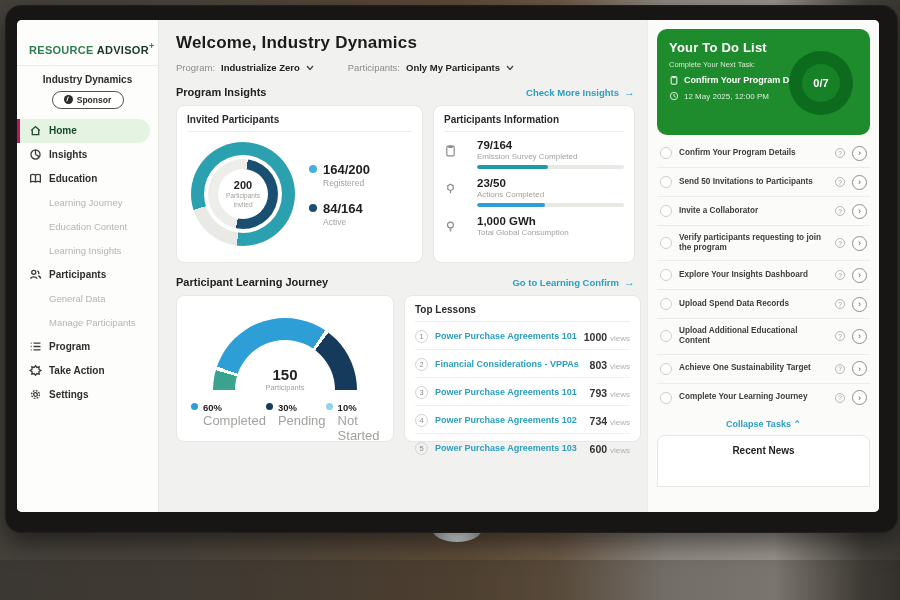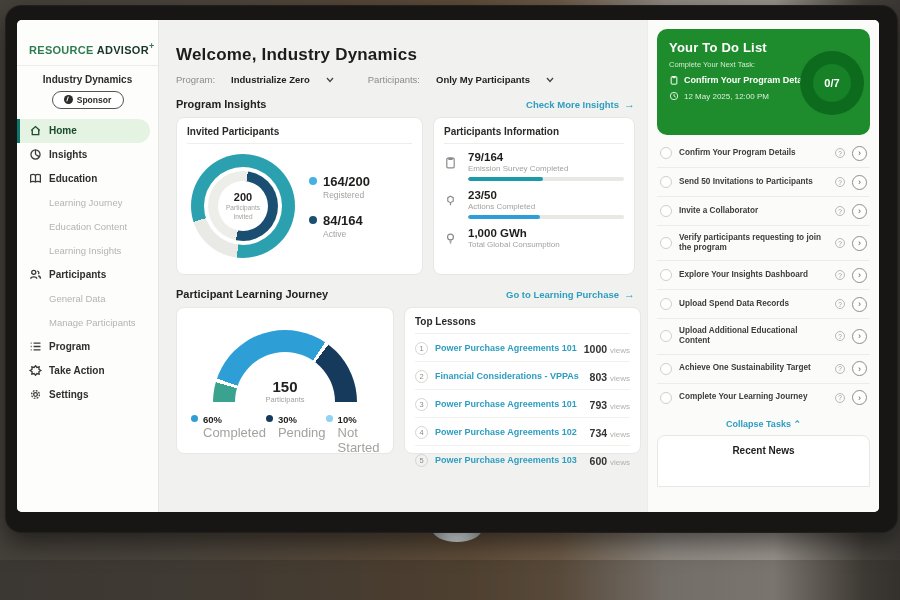--- a/index.html
+++ b/index.html
@@ -24,29 +24,29 @@
   .logo .brand1 { color:#2e7d4f; } .logo .brand2 { color:#17372b; } .logo .plus { color:#2e7d4f; font-size:9px; vertical-align:super; }
   .side-div { border-top:1px solid #ececea; margin:9px 0 8px; }
   .org-name { text-align:center; font-size:10px; font-weight:bold; color:#2c2c2a; }
   .sponsor-pill { margin:6px auto 10px; width:72px; height:18px; border:1px solid #55554f; border-radius:10px;
     display:flex; align-items:center; justify-content:center; gap:4px; font-size:8.5px; font-weight:bold; color:#2c2c2a; background:#fff; cursor:pointer; }
   .sponsor-dot { width:9px; height:9px; border-radius:50%; background:#2c2c2a; position:relative; }
   .sponsor-dot::after{ content:""; position:absolute; left:3px; top:2px; width:3px; height:5px; border-left:1px solid #fff; transform:rotate(18deg); }
   .nav { display:flex; flex-direction:column; }
   .nav-item { display:flex; align-items:center; gap:7px; padding:5px 12px; font-size:10px; font-weight:bold; color:#2e2e2c; cursor:pointer; min-height:24px; }
   .nav-item.sub { padding-left:32px; color:#b4b4b0; font-weight:normal; font-size:9.5px; }
-  .nav-item.active { background:#e5f3e3; border-left:3px solid #0f766e; padding-left:9px; border-radius:0 12px 12px 0; margin-right:8px; color:#174a2c; }
+  .nav-item.active { background:#e5f3e3; border-left:3px solid #be185d; padding-left:9px; border-radius:0 12px 12px 0; margin-right:8px; color:#174a2c; }
   .nav-ic { width:13px; height:13px; flex-shrink:0; display:block; }
   .nav-ic svg { display:block; }
 
   
-  .main { flex:1; padding:25px 12px 0 17px; min-width:0; }
+  .main { flex:1; padding:13px 12px 0 17px; min-width:0; }
   .welcome { font-size:17px; font-weight:bold; color:#1c1c1a; letter-spacing:.2px; }
   .filters { display:flex; gap:34px; margin-top:9px; align-items:center; }
-  .filter { display:flex; gap:16px; align-items:center; font-size:9.5px; cursor:pointer; }
+  .filter { display:flex; gap:6px; align-items:center; font-size:9.5px; cursor:pointer; }
   .filter .flabel { color:#8c8c88; }
   .filter .fvalue { font-weight:bold; color:#222; }
   .chev { width:8px; height:6px; }
   .sec-head { display:flex; justify-content:space-between; align-items:center; margin-top:13px; }
   .sec-title { font-size:11px; font-weight:bold; color:#222; }
   .sec-link { font-size:9.5px; font-weight:bold; color:#2d9ec0; cursor:pointer; display:flex; align-items:center; gap:5px; }
   .cards-row { display:flex; gap:10px; margin-top:7px; }
   .card { background:#fff; border:1px solid #e7e7e4; border-radius:8px; padding:8px 10px; }
   .card-title { font-size:10px; font-weight:bold; color:#2a2a28; padding-bottom:6px; border-bottom:1px solid #eeeeec; }
 
@@ -65,21 +65,21 @@
   .donut-lab { font-size:6.5px; color:#a2a29e; margin-top:1px; width:44px; line-height:1.25; }
   .legend-col { display:flex; flex-direction:column; gap:13px; }
   .leg-item { display:flex; gap:6px; align-items:flex-start; }
   .leg-dot { width:8px; height:8px; border-radius:50%; margin-top:3px; flex-shrink:0; }
   .leg-val { font-size:13px; font-weight:bold; color:#1e1e1c; }
   .leg-lab { font-size:8.5px; color:#a2a29e; margin-top:1px; }
 
   
   .card-pinfo { flex:1; height:158px; }
   .pinfo-body { padding-top:7px; display:flex; flex-direction:column; gap:8px; }
-  .stat { display:flex; gap:11px; }
+  .stat { display:flex; gap:20px; }
   .stat-ic { width:13px; height:13px; margin-top:4px; flex-shrink:0; }
   .stat-main { flex:1; }
   .stat-val { font-size:11.5px; font-weight:bold; color:#1e1e1c; }
   .stat-lab { font-size:8px; color:#a2a29e; margin-top:1px; }
   .pbar { margin-top:4px; height:4px; border-radius:2px; background:#e8e8e5; overflow:hidden; }
   .pbar-fill { height:100%; border-radius:2px; }
 
   
   .card-edu { width:218px; height:147px; }
   .gauge-wrap { position:relative; width:144px; height:72px; margin:14px auto 0; }
@@ -106,21 +106,21 @@
   .views-num { font-size:10.5px; font-weight:bold; color:#333; }
   .views-suffix { font-size:8px; color:#b0b0ac; margin-left:3px; }
 
   
   .rpanel { width:232px; background:#fbfbfa; border-left:1px solid #ececea; padding:9px 9px 0; flex-shrink:0; display:flex; flex-direction:column; }
   .todo-card { background:#1e8c2d; border-radius:10px; padding:11px 12px; color:#fff; position:relative; height:106px; flex-shrink:0; cursor:pointer; }
   .todo-title { font-size:13px; font-weight:bold; letter-spacing:.2px; }
   .todo-sub { font-size:7.5px; color:#cfe9cf; margin-top:5px; }
   .todo-next { display:flex; gap:5px; align-items:center; font-size:9px; font-weight:bold; margin-top:6px; }
   .todo-date { display:flex; gap:5px; align-items:center; font-size:8px; color:#d9efd9; margin-top:6px; }
-  .todo-ring { position:absolute; right:6px; top:22px; width:64px; height:64px; border-radius:50%;
+  .todo-ring { position:absolute; right:17px; top:22px; width:64px; height:64px; border-radius:50%;
     background:#0d6b1d; display:flex; align-items:center; justify-content:center; }
   .todo-ring-hole { width:38px; height:38px; border-radius:50%; background:#178127; display:flex; align-items:center; justify-content:center;
     font-size:11px; font-weight:bold; color:#fff; }
   .mini-ic { width:10px; height:10px; flex-shrink:0; }
   .tasks { margin-top:4px; }
   .task-row { display:flex; align-items:center; gap:7px; padding:6.5px 3px; border-bottom:1px solid #ececea; cursor:pointer; }
   .task-check { width:12px; height:12px; border:1.5px solid #cfcfcb; border-radius:50%; flex-shrink:0; background:#fff; }
   .task-label { flex:1; font-size:8.2px; font-weight:bold; color:#3c3c3a; line-height:1.3; }
   .task-info { width:10px; height:10px; border:1px solid #b9b9b5; border-radius:50%; font-size:6.5px; color:#9b9b97;
     display:flex; align-items:center; justify-content:center; flex-shrink:0; }
@@ -331,21 +331,21 @@
               <div class="stat-lab">Total Global Consumption</div>
             </div>
           </div>
         </div>
       </div>
     </div>
 
     <div class="sec-head">
       <span class="sec-title">Participant Learning Journey</span>
       <span class="sec-link">
-        <span>Go to Learning Purchase</span>
+        <span>Go to Learning Confirm</span>
         <span class="arrow-glyph">→</span>
       </span>
     </div>
 
     <div class="cards-row">
 
       <div class="card card-edu">
         <div class="gauge-wrap">
           <div class="gauge">
               <div class="gauge-arc"></div>

